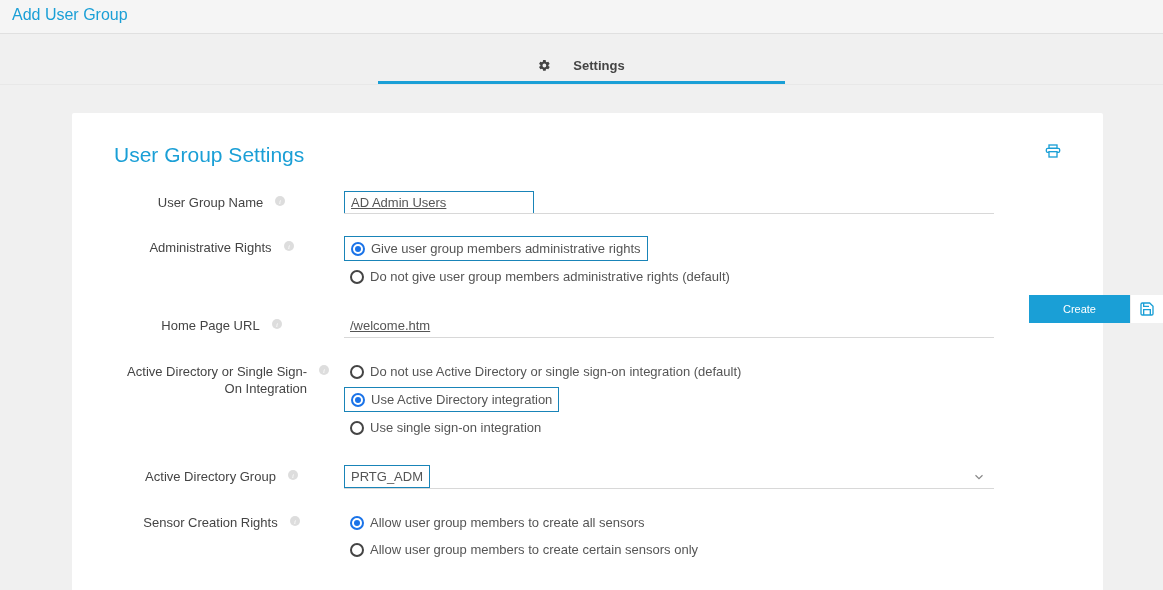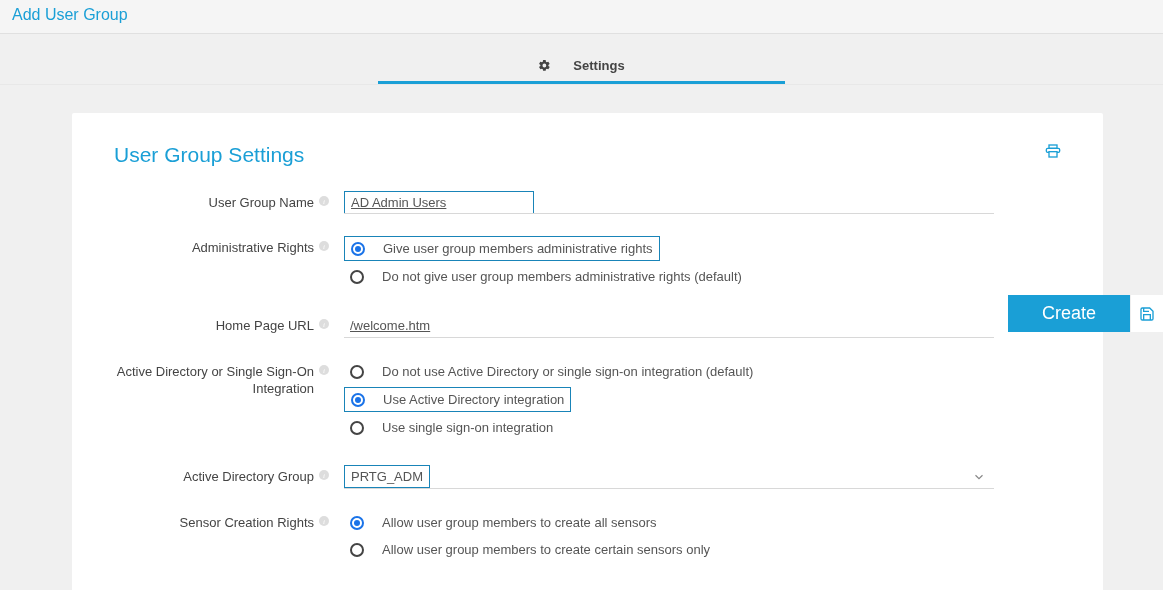--- a/index.html
+++ b/index.html
@@ -67,23 +67,23 @@
       margin-bottom: 22px;
     }
     .form-label {
       width: 230px;
       text-align: right;
       padding-right: 14px;
       padding-top: 4px;
       color: #444;
       font-size: 13px;
       display: flex;
-      justify-content: flex-end;
+      justify-content: center;
       align-items: flex-start;
-      gap: 4px;
+      gap: 11px;
       line-height: 1.3;
     }
     .info-icon {
       display: inline-flex;
       color: #ccc;
       font-size: 10px;
       cursor: pointer;
     }
     .form-field {
       flex: 1;
@@ -104,21 +104,21 @@
       border: 1.5px solid #1984b8;
       padding: 3px 6px;
       display: inline-block;
       width: auto;
       min-width: 100px;
     }
     .radio-group { }
     .radio-opt {
       display: flex;
       align-items: center;
-      gap: 18px;
+      gap: 6px;
       padding: 4px 6px;
       margin-bottom: 4px;
       font-size: 13px;
       color: #555;
       cursor: pointer;
     }
     .radio-opt.highlighted {
       border: 1.5px solid #1984b8;
       display: inline-flex;
     }
@@ -162,21 +162,21 @@
       right: 0;
       top: 295px;
       display: flex;
       align-items: stretch;
     }
     .btn-create {
       background: #1a9fd6;
       color: #fff;
       border: none;
       padding: 8px 34px;
-      font-size: 18px;
+      font-size: 11px;
       cursor: pointer;
     }
     .btn-save-icon {
       background: #fff;
       border: none;
       padding: 6px 8px;
       cursor: pointer;
       display: flex;
       align-items: center;
       color: #1a9fd6;

